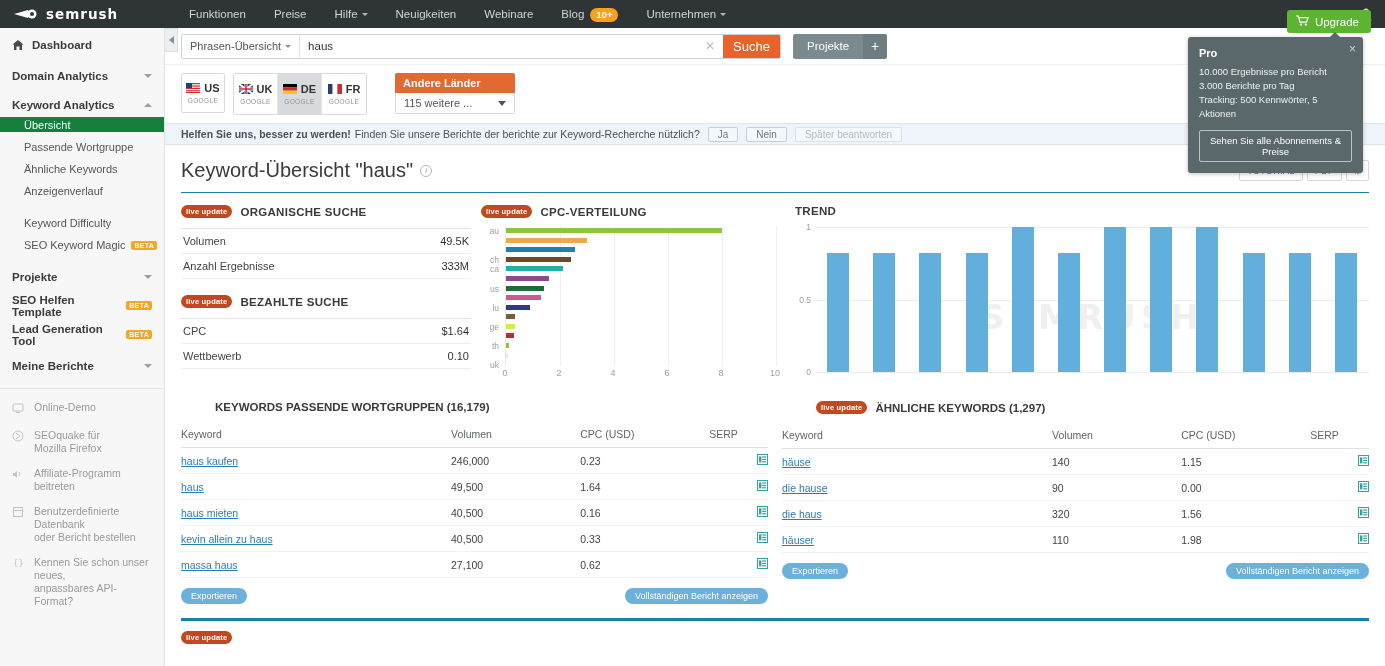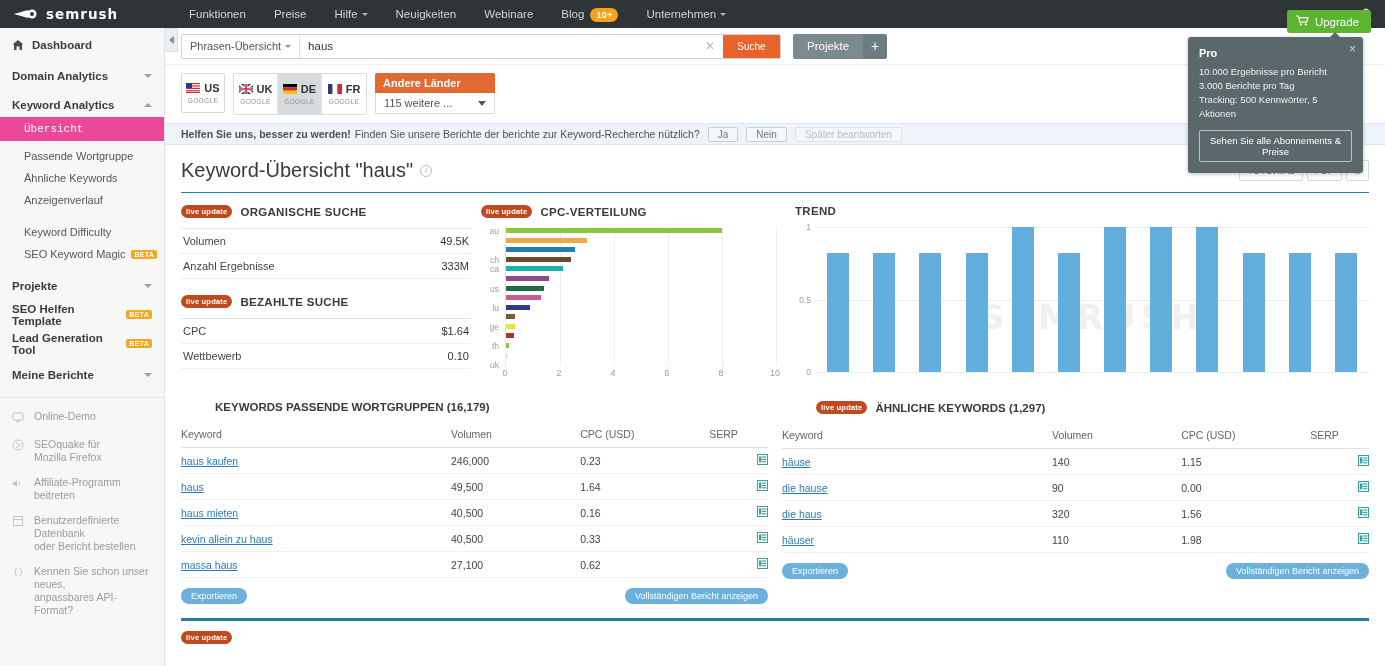--- a/index.html
+++ b/index.html
@@ -51,21 +51,21 @@
   }
   .sb-item.bold { font-weight: bold; color: #3b3b3b; }
   .sb-item .ic { margin-right: 8px; display: inline-flex; }
   .sb-item .chev {
     margin-left: auto; width: 0; height: 0;
     border-left: 4px solid transparent; border-right: 4px solid transparent;
   }
   .chev.down { border-top: 4px solid #9aa0a3; }
   .chev.up { border-bottom: 4px solid #9aa0a3; }
   .sb-sub { height: 22px; padding-left: 24px; font-size: 11px; color: #555; display:flex; align-items:center; cursor:pointer;}
-  .sb-sub.active { background: #ec4899; color: #fff; height: 24px; font-family: Liberation Mono, monospace; }
+  .sb-sub.active { background: #15803d; color: #fff; height: 15px; }
   .sb-gap { height: 10px; }
   .sb-badge {
     background: #f5a623; color: #fff; font-size: 7px; font-weight: bold;
     padding: 1px 3px; margin-left: 6px; border-radius: 2px; letter-spacing: .3px;
   }
   .sb-divider { border-top: 1px solid #e4e4e4; margin: 10px 0 6px 0; }
   .sb-foot {
     display: flex; align-items: flex-start; padding: 6px 12px;
     color: #9a9a9a; font-size: 10.5px; line-height: 13px; cursor: pointer;
   }
@@ -94,21 +94,21 @@
   .search-select {
     display: flex; align-items: center; padding: 0 8px; font-size: 11px; color: #555;
     border-right: 1px solid #e0e3e5; white-space: nowrap; cursor: pointer; background: #fff;
   }
   .search-input {
     flex: 1; border: none; outline: none; font-size: 11.5px; color: #333;
     padding: 0 8px; font-family: "Liberation Sans", sans-serif;
   }
   .clear-x { display: flex; align-items: center; padding: 0 8px; color: #b7bbbe; font-size: 12px; cursor: pointer; }
   .search-btn {
-    background: #e8622a; color: #fff; font-size: 10px; width: 57px;
+    background: #e8622a; color: #fff; font-size: 13px; width: 57px;
     display: flex; align-items: center; justify-content: center; cursor: pointer;
   }
   .proj-btn {
     margin-left: 12px; display: flex; height: 25px; border-radius: 2px; overflow: hidden; cursor: pointer;
   }
   .proj-main { background: #7b8a8f; color: #fff; font-size: 11.5px; padding: 0 14px; display: flex; align-items: center; }
   .proj-plus { background: #6e7d82; color: #fff; width: 24px; display: flex; align-items: center; justify-content: center; font-size: 14px; }
 
   
   .db-row { display: flex; align-items: flex-start; padding: 8px 16px 0 16px; }
@@ -119,21 +119,21 @@
   }
   .db-group { display: flex; border: 1px solid #d8dbdd; margin-left: 8px; border-radius: 2px; overflow: hidden; }
   .db-group .db-card { border: none; border-right: 1px solid #e4e6e8; border-radius: 0; }
   .db-group .db-card:last-child { border-right: none; }
   .db-card.sel { background: #d8dbdd; }
   .db-top { display: flex; align-items: center; gap: 4px; }
   .db-code { font-size: 11px; font-weight: bold; color: #333; }
   .db-sub { font-size: 6.5px; color: #8d9295; letter-spacing: .4px; margin-top: 3px; }
   .flag { width: 14px; height: 10px; display: block; }
 
-  .other-countries { margin-left: 8px; width: 120px; border-radius: 2px; overflow: hidden; }
+  .other-countries { margin-left: 28px; width: 120px; border-radius: 2px; overflow: hidden; }
   .oc-head { background: #e06a31; color: #fff; font-size: 11px; font-weight: bold; padding: 4px 8px; }
   .oc-body {
     background: #fff; border: 1px solid #d8dbdd; border-top: none;
     display: flex; align-items: center; justify-content: space-between;
     font-size: 11px; color: #555; padding: 4px 8px; height: 21px; cursor: pointer;
   }
   .oc-body .tri { width: 0;height:0;border-left:4px solid transparent;border-right:4px solid transparent;border-top:5px solid #555; }
 
   
   .feedback {

